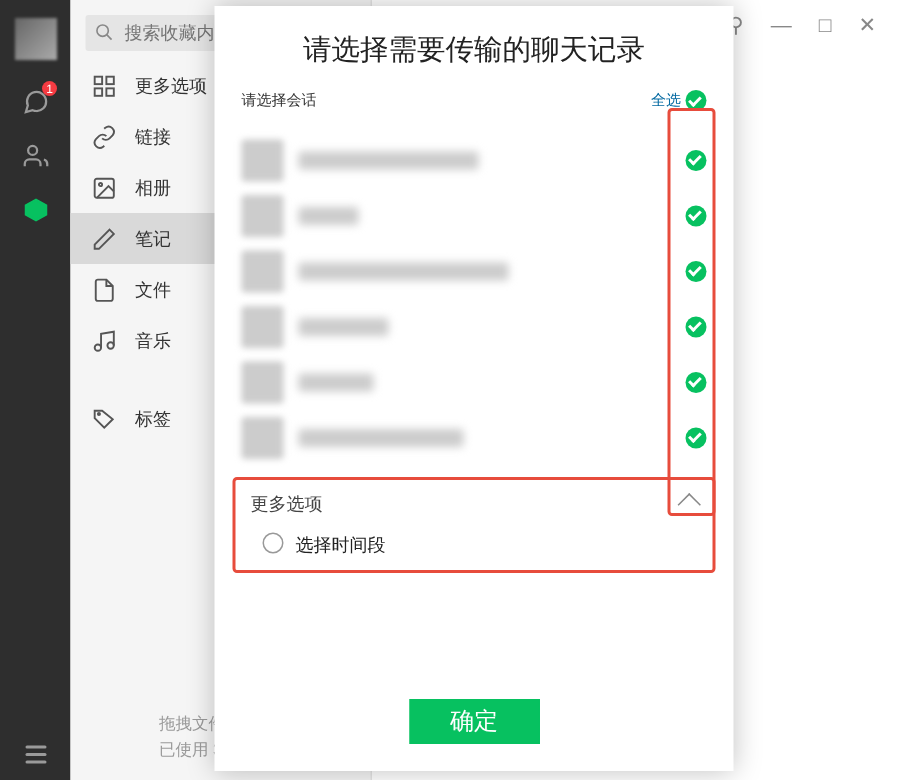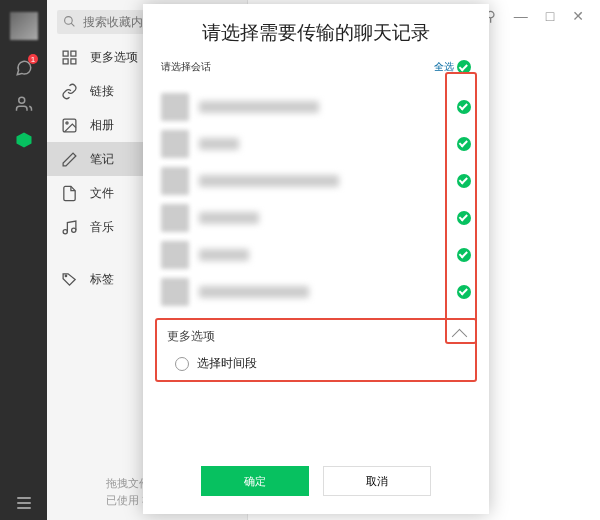--- a/index.html
+++ b/index.html
@@ -32,24 +32,24 @@
 .check::after{content:"";width:6px;height:3px;border-left:2px solid #fff;border-bottom:2px solid #fff;transform:rotate(-45deg) translate(0,-1px)}
 .sess-list{flex:0 0 auto;padding:4px 18px 2px}
 .sess{display:flex;align-items:center;height:37px;cursor:pointer}
 .sess .av{width:28px;height:28px;margin-right:10px;background:#ccc;filter:blur(2px);border-radius:2px}
 .sess .blur{flex:1;height:12px;background:#ccc;filter:blur(3px);border-radius:2px;max-width:120px}
 .sess .check{margin-left:auto}
 .hi-col{position:absolute;right:12px;top:68px;width:28px;height:268px;border:2px solid #e74c3c;border-radius:3px;pointer-events:none}
 .more{margin:6px 12px 0;border:2px solid #e74c3c;border-radius:3px;padding:8px 10px;font-size:12px}
 .more-head{display:flex;justify-content:space-between;align-items:center;cursor:pointer;color:#444}
 .chev{width:10px;height:10px;border-right:1.5px solid #888;border-bottom:1.5px solid #888;transform:rotate(-135deg)}
-.opt{display:flex;align-items:center;gap:8px;margin:10px 0 0 8px;cursor:pointer}
+.opt{display:flex;gap:8px;margin:10px 0 0 8px;cursor:pointer}
 .radio{width:12px;height:12px;border:1px solid #999;border-radius:50%}
 .btns{margin-top:auto;padding:16px 0 18px;display:flex;justify-content:center;gap:14px}
-.btn{width:108px;height:30px;border:1px solid #ddd;background:#fff;font-size:11px;cursor:pointer}
+.btn{width:87px;height:30px;border:1px solid #ddd;background:#fff;font-size:16px;cursor:pointer}
 .btn.primary{background:#07c160;border-color:#07c160;color:#fff}
 </style>
 </head>
 <body>
 
 <div class="root">
 <div class="appbar">
   <div class="avatar"></div>
   <div class="ico">
         <svg viewBox="0 0 24 24">
@@ -192,16 +192,15 @@
           <span>更多选项</span>
           <span class="chev"></span>
         </div>
     <div class="opt">
           <span class="radio"></span>
           <span>选择时间段</span>
         </div>
   </div>
   <div class="btns">
     <button class="btn primary">确定</button>
-    <button class="btn">取消</button>
   </div>
 </div>
 </div>
 
 </body></html>

